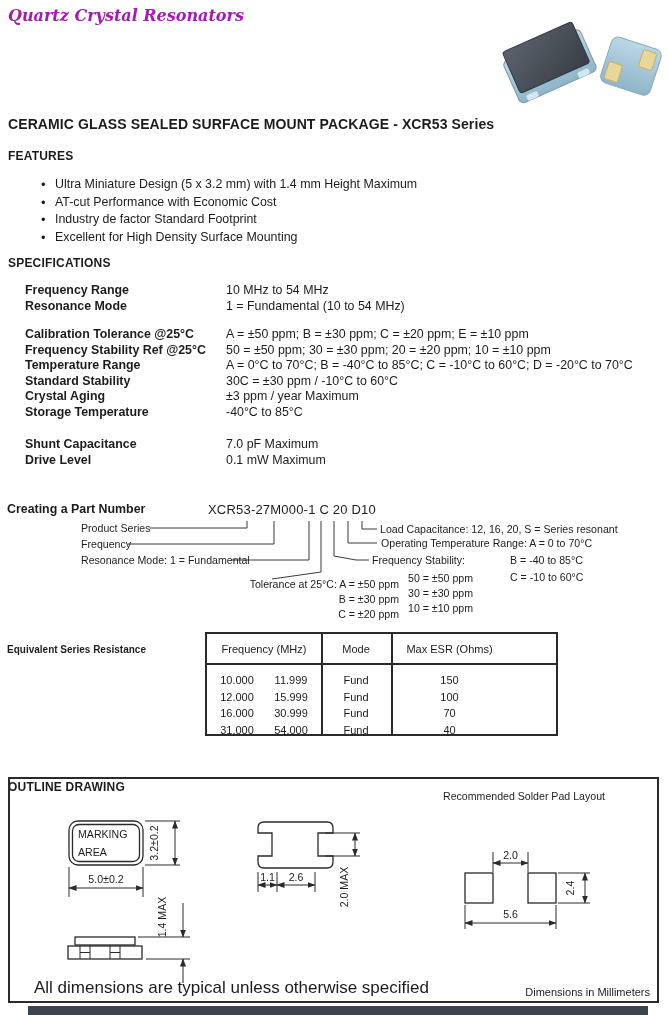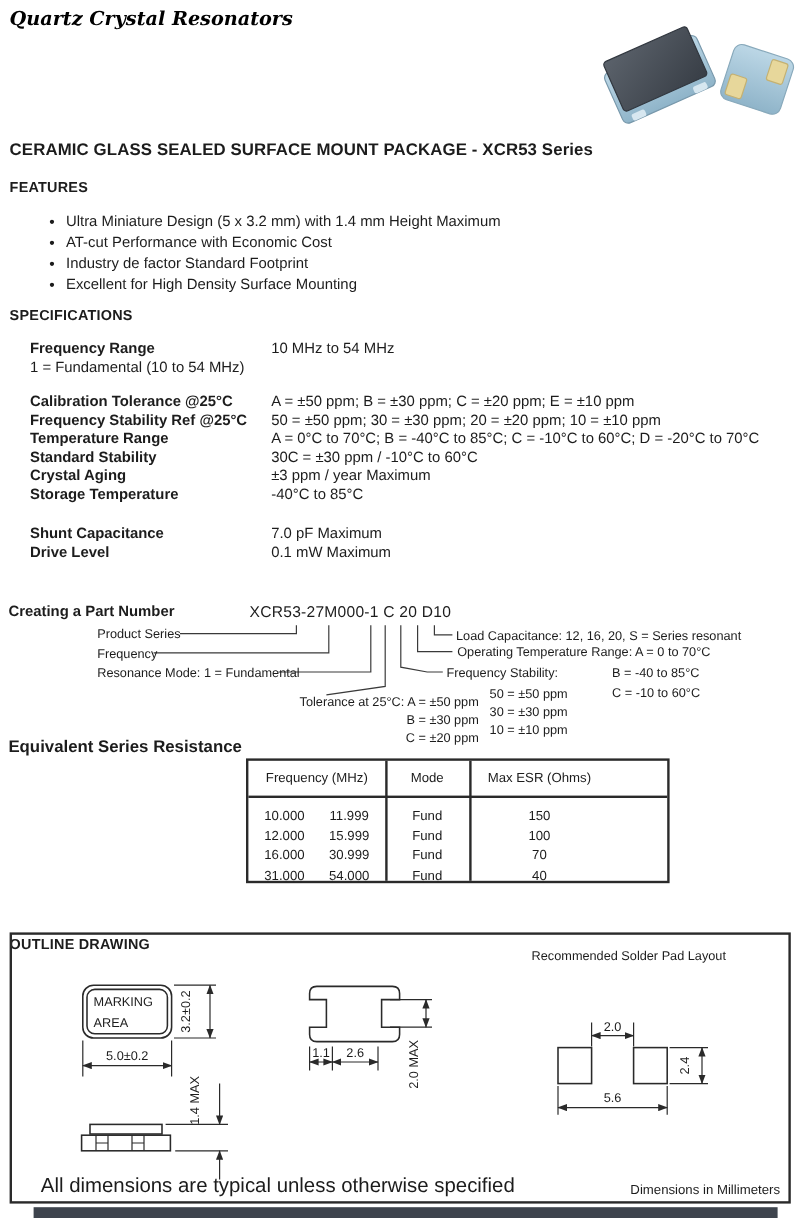--- a/index.html
+++ b/index.html
@@ -2,21 +2,21 @@
 <html><head>
 <meta charset="utf-8">
 <style>
   html,body{margin:0;padding:0;background:#ffffff;}
   #page{
     position:relative;width:668px;height:1015px;background:#ffffff;overflow:hidden;
     font-family:"Liberation Sans",sans-serif;color:#1c1c1c;
   }
   .abs{position:absolute;}
   
-  .brand{left:8px;top:6px;font-family:"DejaVu Serif",serif;font-style:italic;font-weight:bold;font-size:16px;color:#000000;text-align:center;}
+  .brand{left:8px;top:6px;font-family:"DejaVu Serif",serif;font-style:italic;font-weight:bold;font-size:16px;color:#a21caf;text-align:center;}
   
   .doc-title{left:8px;top:116px;font-size:14px;font-weight:bold;letter-spacing:.1px;}
   
   .section-head{font-size:12px;font-weight:bold;letter-spacing:.2px;}
   .h-features{left:8px;top:149px;}
   .h-specs{left:8px;top:256px;}
   .h-outline{left:8px;top:759px;margin-top:21px;}
   
   .features-list{left:55px;top:176px;margin:0;padding:0;list-style:none;font-size:12.4px;}
   .features-list li{position:relative;line-height:17.6px;}
@@ -27,21 +27,21 @@
   .spec-row{display:flex;line-height:15.5px;}
   .spec-label{width:201px;font-weight:bold;flex:0 0 auto;}
   .spec-value{flex:1;}
   
   .h-part{left:7px;top:502px;font-size:12.4px;font-weight:bold;}
   .part-example{left:208px;top:502px;font-size:13px;letter-spacing:.2px;}
   .part-svg{left:0;top:514px;}
   .part-svg text{font-family:"Liberation Sans",sans-serif;font-size:10.6px;fill:#1c1c1c;}
   .part-svg polyline,.part-svg line{fill:none;stroke:#3a3a3a;stroke-width:1;}
   
-  .h-esr{left:7px;top:614px;font-size:14px;font-weight:bold;}
+  .h-esr{left:7px;top:644px;font-size:10px;font-weight:bold;}
   .esr-table{left:205px;top:632px;width:353px;height:104px;border:2px solid #2a2a2a;box-sizing:border-box;font-size:11px;}
   .esr-vline{position:absolute;top:0;bottom:0;width:2px;background:#2a2a2a;}
   .v1{left:114px;} .v2{left:184px;}
   .esr-hline{position:absolute;left:0;right:0;top:29px;height:2px;background:#2a2a2a;}
   .esr-header{position:absolute;left:0;top:0;right:0;height:29px;display:grid;grid-template-columns:114px 70px 117px;align-items:center;}
   .esr-header .esr-cell{text-align:center;}
   .esr-body{position:absolute;left:0;top:40px;right:0;display:grid;grid-template-columns:114px 70px 117px;grid-auto-rows:16.5px;}
   .esr-body div{text-align:center;}
   .freq-cell{display:flex;justify-content:center;gap:13px;}
   .freq-cell span{display:inline-block;width:41px;text-align:center;}
@@ -101,20 +101,21 @@
   </ul>
 
   <div class="abs section-head h-specs">SPECIFICATIONS</div>
 
   <div class="abs spec-group g-basic">
     <div class="spec-row">
         <div class="spec-label">Frequency Range</div>
         <div class="spec-value">10 MHz to 54 MHz</div>
       </div>
     <div class="spec-row">
+        <div class="spec-label">Resonance Mode</div>
         <div class="spec-value">1 = Fundamental (10 to 54 MHz)</div>
       </div>
   </div>
 
   <div class="abs spec-group g-stability">
     <div class="spec-row">
         <div class="spec-label">Calibration Tolerance @25°C</div>
         <div class="spec-value">A = ±50 ppm; B = ±30 ppm; C = ±20 ppm; E = ±10 ppm</div>
       </div>
     <div class="spec-row">

